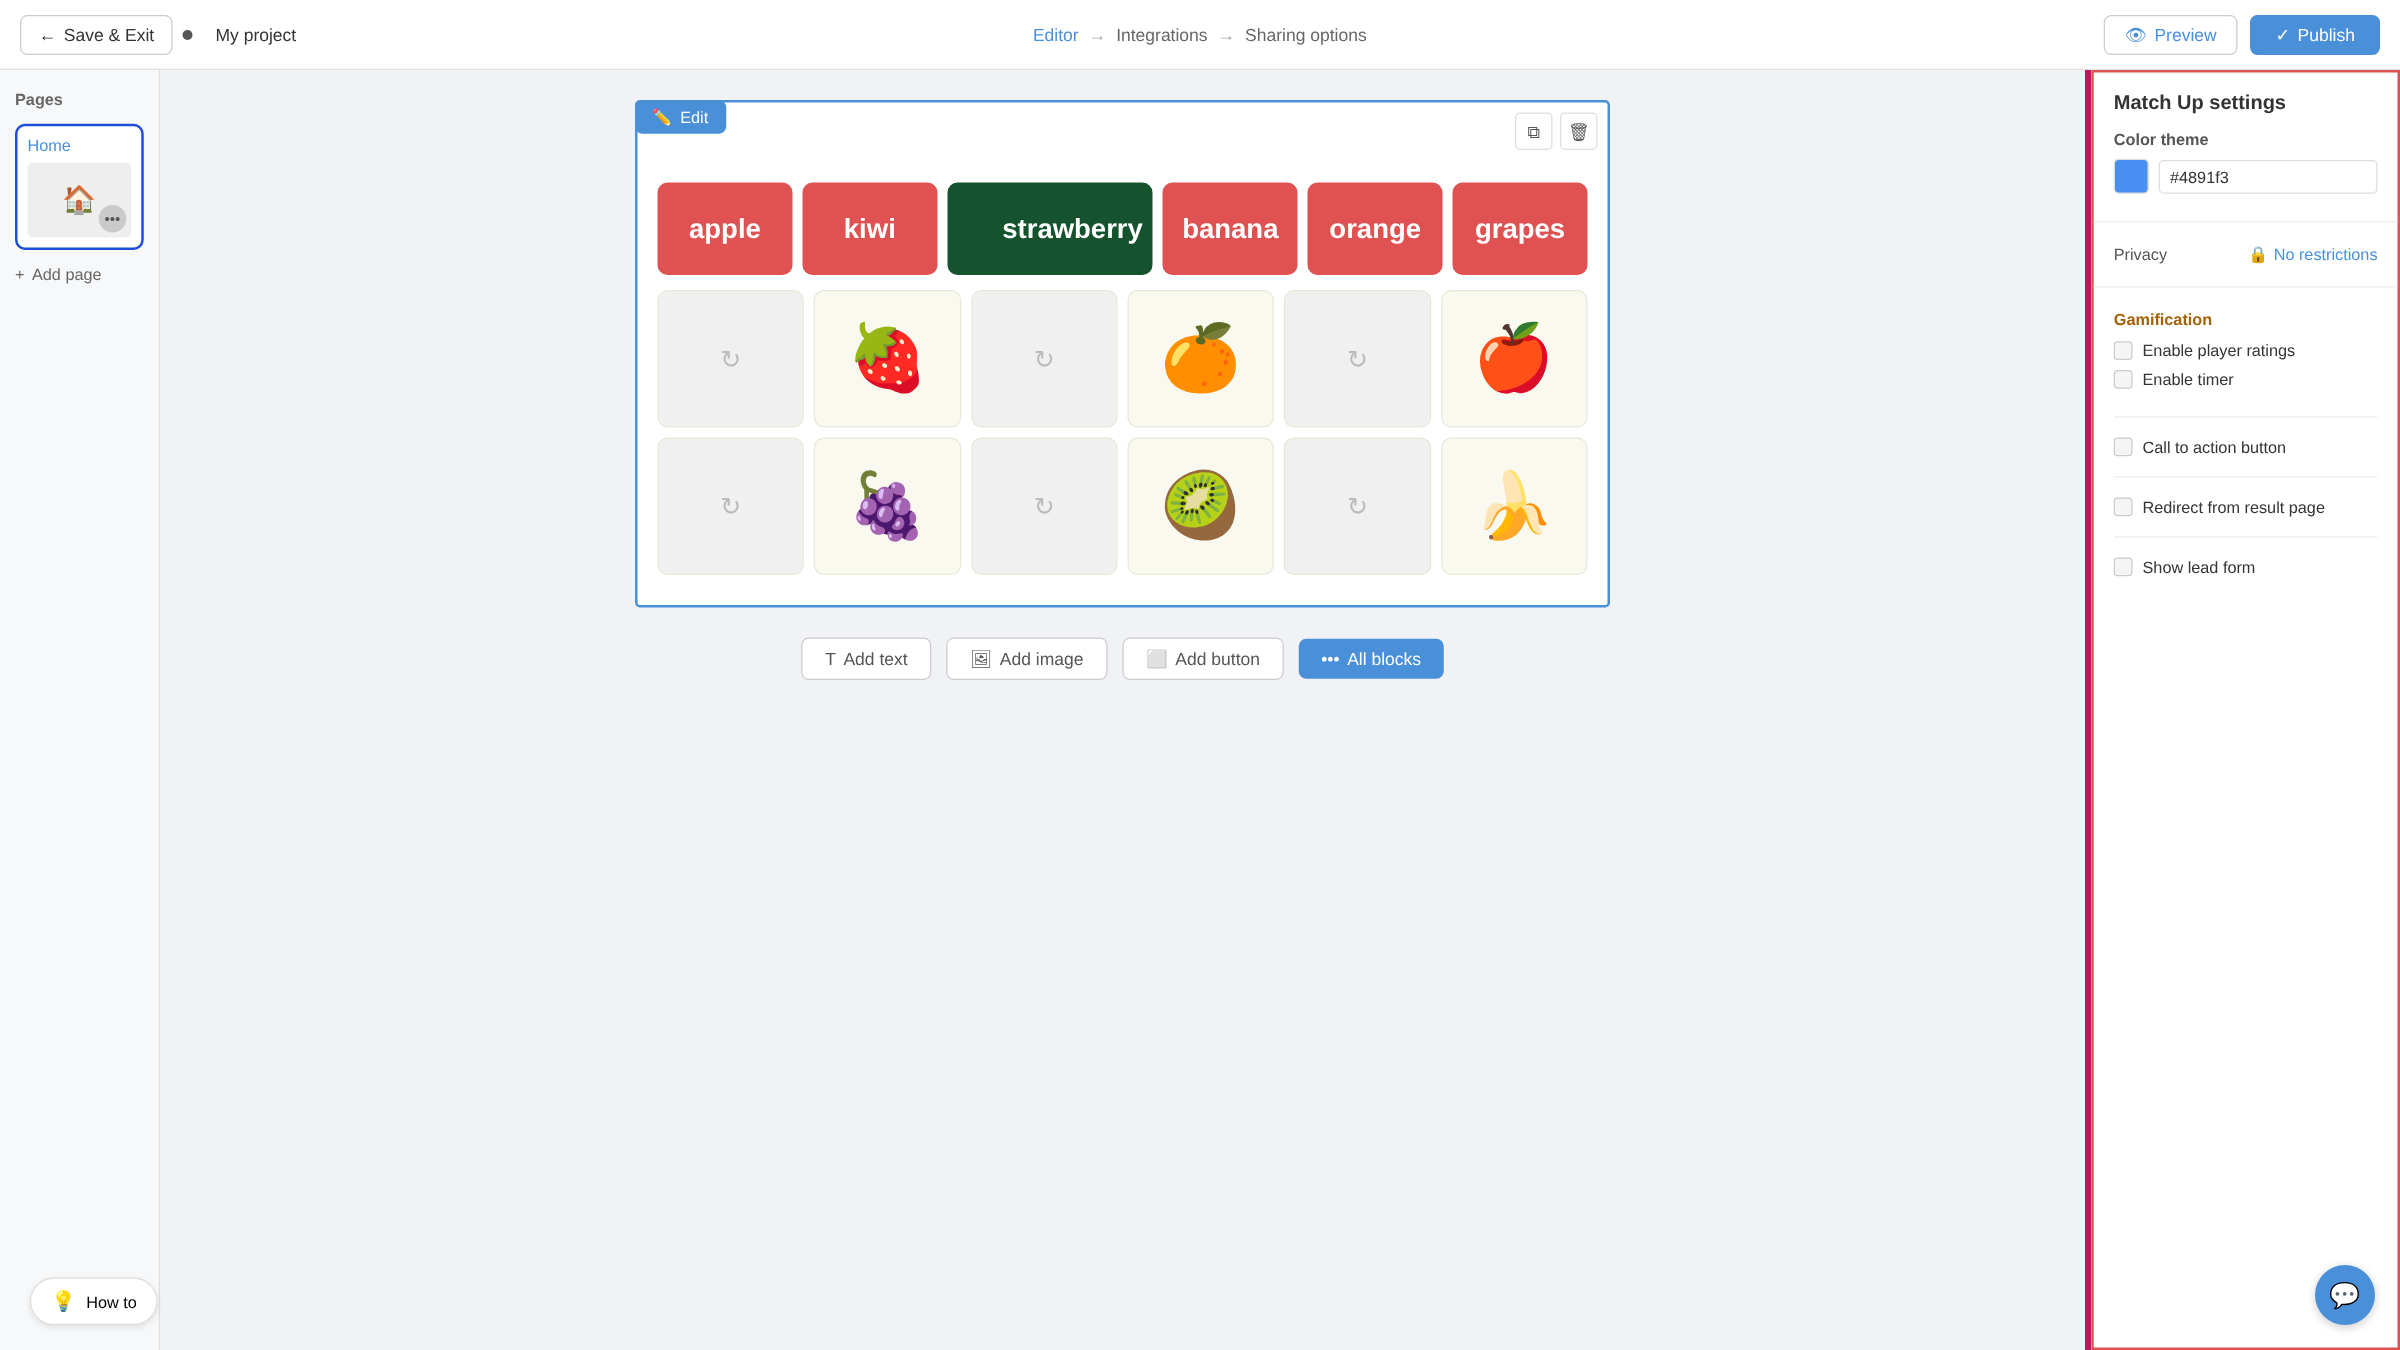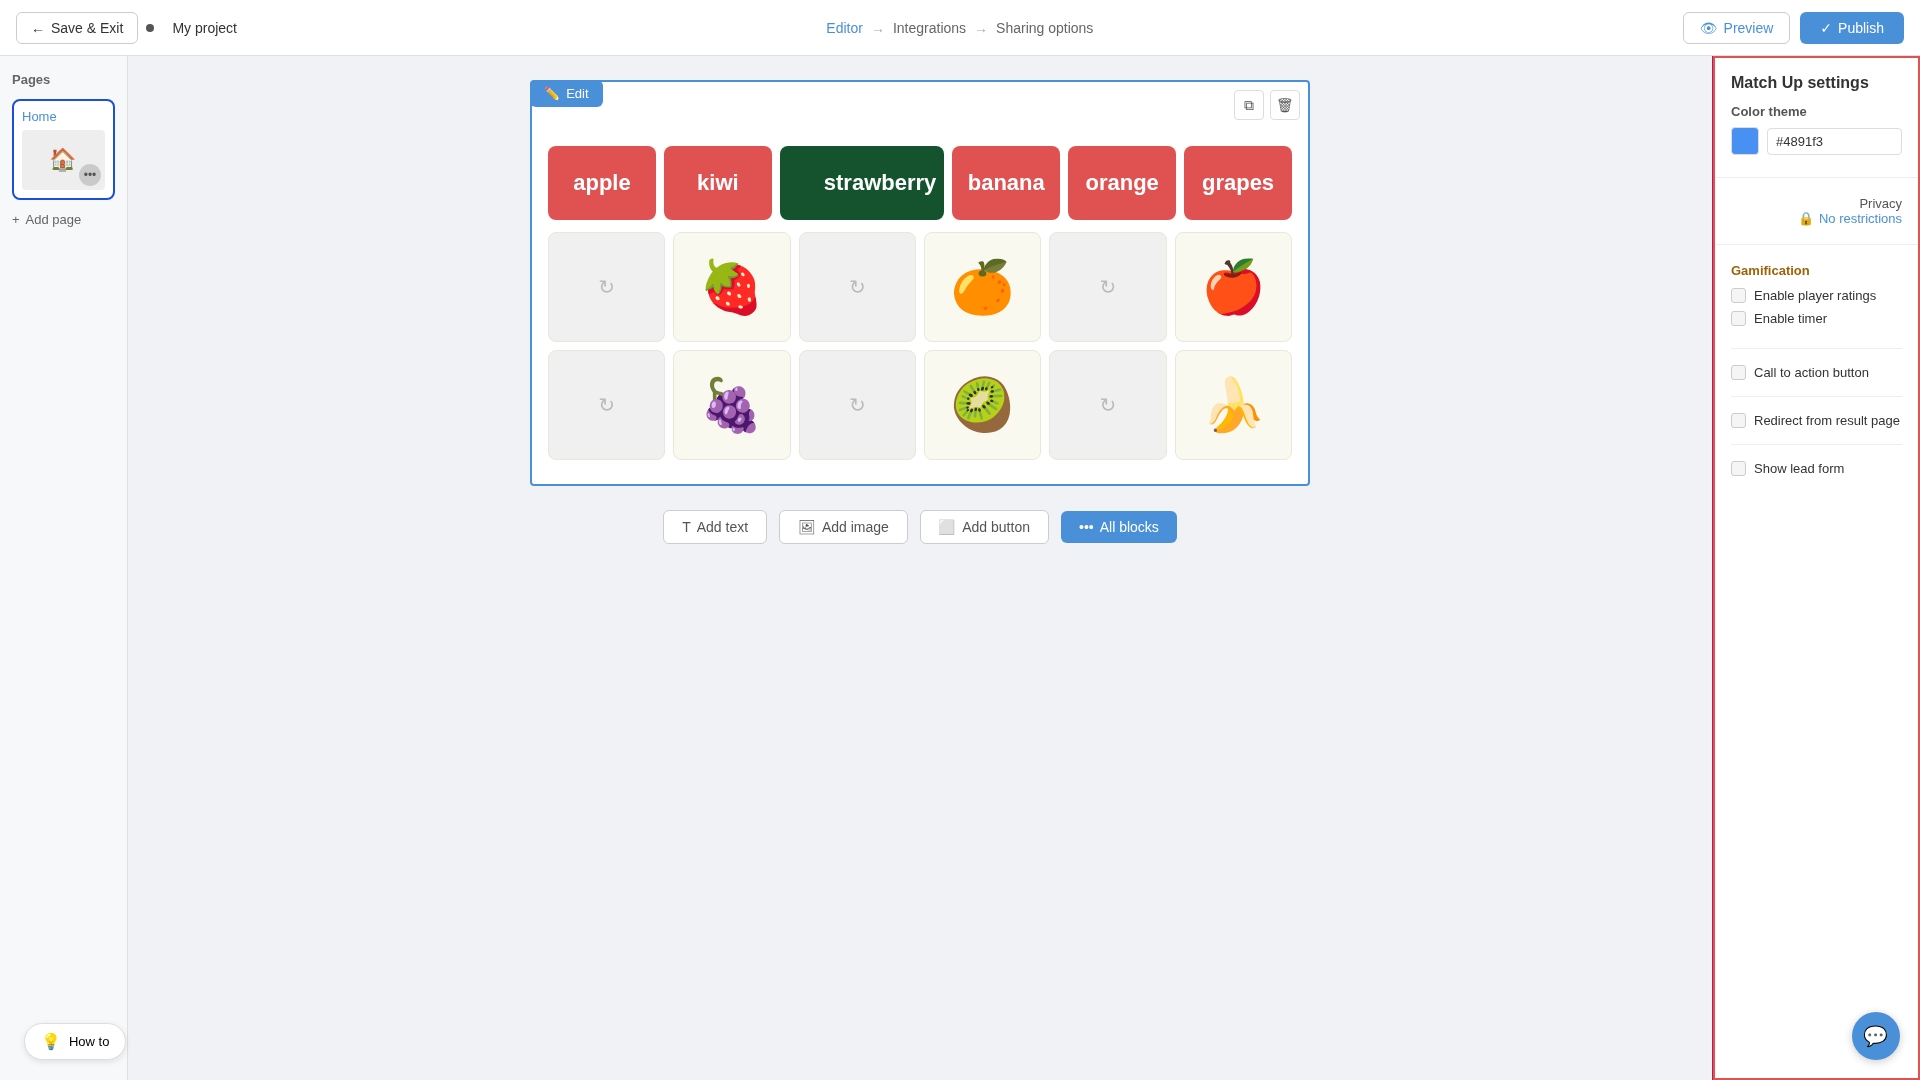--- a/index.html
+++ b/index.html
@@ -266,23 +266,23 @@
       border: none;
       border-radius: 6px;
       padding: 8px 18px;
       font-size: 14px;
       cursor: pointer;
       display: flex; align-items: center; gap: 6px;
     }
 
     
     .right-panel {
-      width: 208px;
-      background: #fff;
-      border-left: 1px solid #be185d;
+      width: 252px;
+      background: #fff;
+      border-left: 5px solid #be185d;
       flex-shrink: 0;
       overflow-y: auto;
     }
     .right-panel-inner {
       border: 2px solid #e05252;
       min-height: 100%;
     }
     .right-panel-title {
       font-size: 16px;
       font-weight: 600;
@@ -319,24 +319,23 @@
       padding: 5px 8px;
       font-size: 13px;
       width: 100%;
       color: #333;
     }
 
     .divider { border: none; border-top: 1px solid #eee; margin: 10px 0; }
 
     .privacy-row {
       display: flex;
-      align-items: flex-end;
+      align-items: flex-start;
       justify-content: space-between;
       padding: 8px 16px;
-      flex-direction: column;
     }
     .privacy-label {
       font-size: 13px;
       color: #555;
     }
     .privacy-link {
       font-size: 13px;
       color: #4a90d9;
       display: flex; align-items: center; gap: 4px;
       text-decoration: none;

